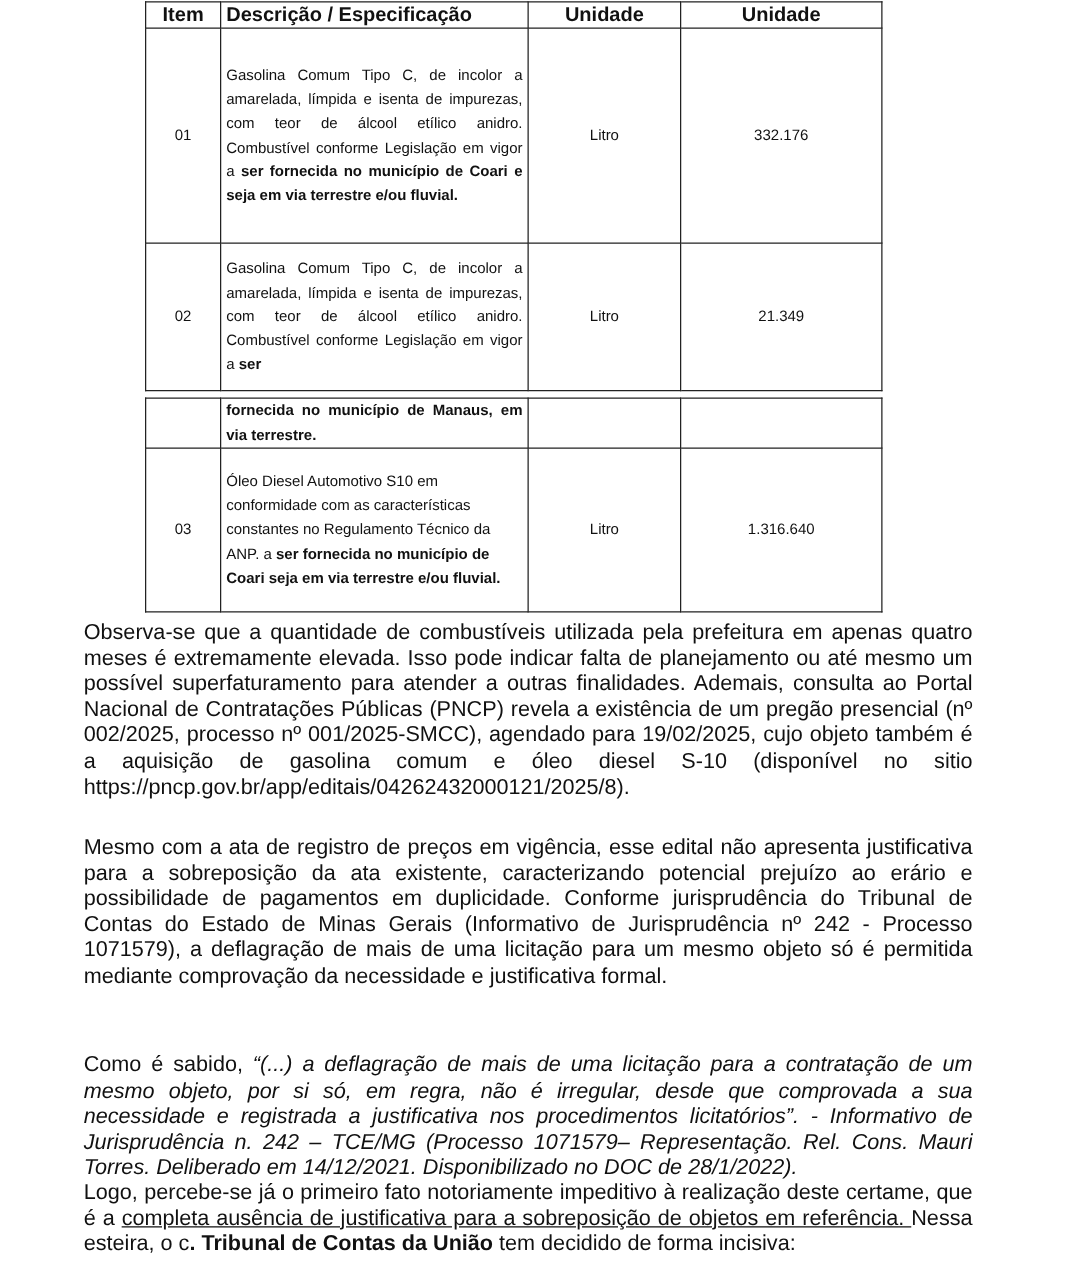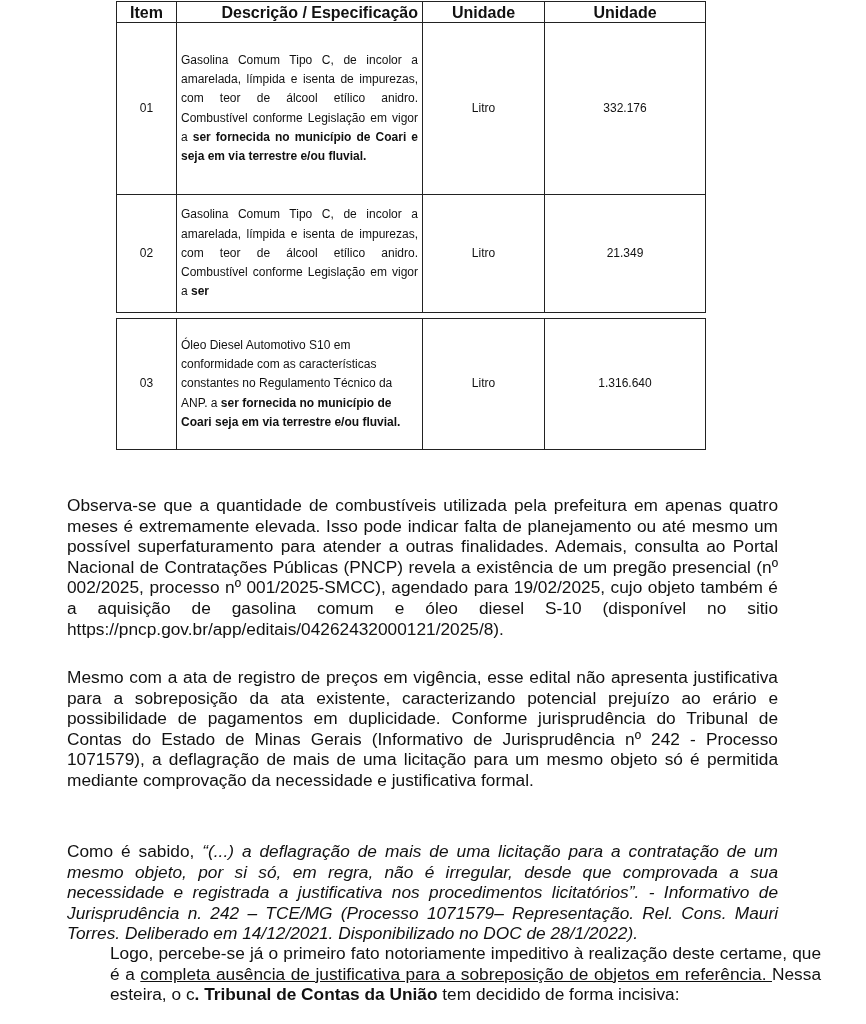--- a/index.html
+++ b/index.html
@@ -14,53 +14,59 @@
   .c-unit { width: 113px; text-align: center; }
   .c-qty  { width: 152px; text-align: center; }
   .desc-left { text-align: left !important; }
   .t1 { top: 1px; }
   .t2 { top: 318px; }
   .para { position: absolute; left: 67px; width: 711px; font-size: 17.3px; line-height: 20.6px;
           text-align: justify; margin: 0; }
   .p1 { top: 495px; }
   .p2 { top: 667px; }
   .p3 { top: 816px; margin-top: 25px; }
-  .p4 { top: 943px; margin-left: 43px; }
+  .p4 { top: 943px; }
   i { font-style: italic; }
   b { font-weight: bold; }
   u { text-decoration: underline; }
 </style>
 </head>
 <body>
 
 <table class="tbl t1">
   <tbody>
       <tr>
     <th class="c-item">Item</th>
-    <th class="c-desc" style="text-align:right">Descrição / Especificação</th>
+    <th class="c-desc" style="text-align:left">Descrição / Especificação</th>
     <th class="c-unit">Unidade</th>
     <th class="c-qty">Unidade</th>
   </tr>
   <tr style="height:172px">
     <td class="c-item">01</td>
     <td class="c-desc"><span>Gasolina Comum Tipo C, de incolor a amarelada, límpida e isenta de impurezas, com teor de álcool etílico anidro. Combustível conforme Legislação em vigor a </span><b>ser fornecida no município de Coari e seja em via terrestre e/ou fluvial.</b></td>
     <td class="c-unit">Litro</td>
     <td class="c-qty">332.176</td>
   </tr>
   <tr style="height:118px">
     <td class="c-item">02</td>
     <td class="c-desc"><span>Gasolina Comum Tipo C, de incolor a amarelada, límpida e isenta de impurezas, com teor de álcool etílico anidro. Combustível conforme Legislação em vigor a </span><b>ser</b></td>
     <td class="c-unit">Litro</td>
     <td class="c-qty">21.349</td>
   </tr>
 </tbody>
   </table>
 
 <table class="tbl t2">
   <tbody>
+      <tr style="height:40px">
+    <td class="c-item"></td>
+    <td class="c-desc"><b>fornecida no município de Manaus, em via terrestre.</b></td>
+    <td class="c-unit"></td>
+    <td class="c-qty"></td>
+  </tr>
   <tr style="height:131px">
     <td class="c-item">03</td>
     <td class="c-desc desc-left"><span>Óleo Diesel Automotivo S10 em conformidade com as características constantes no Regulamento Técnico da ANP. a </span><b>ser fornecida no município de Coari seja em via terrestre e/ou fluvial.</b></td>
     <td class="c-unit">Litro</td>
     <td class="c-qty">1.316.640</td>
   </tr>
 </tbody>
   </table>
 
 <p class="para p1">Observa-se que a quantidade de combustíveis utilizada pela prefeitura em apenas quatro meses é extremamente elevada. Isso pode indicar falta de planejamento ou até mesmo um possível superfaturamento para atender a outras finalidades. Ademais, consulta ao Portal Nacional de Contratações Públicas (PNCP) revela a existência de um pregão presencial (nº 002/2025, processo nº 001/2025-SMCC), agendado para 19/02/2025, cujo objeto também é a aquisição de gasolina comum e óleo diesel S-10 (disponível no sitio https://pncp.gov.br/app/editais/04262432000121/2025/8).</p>

